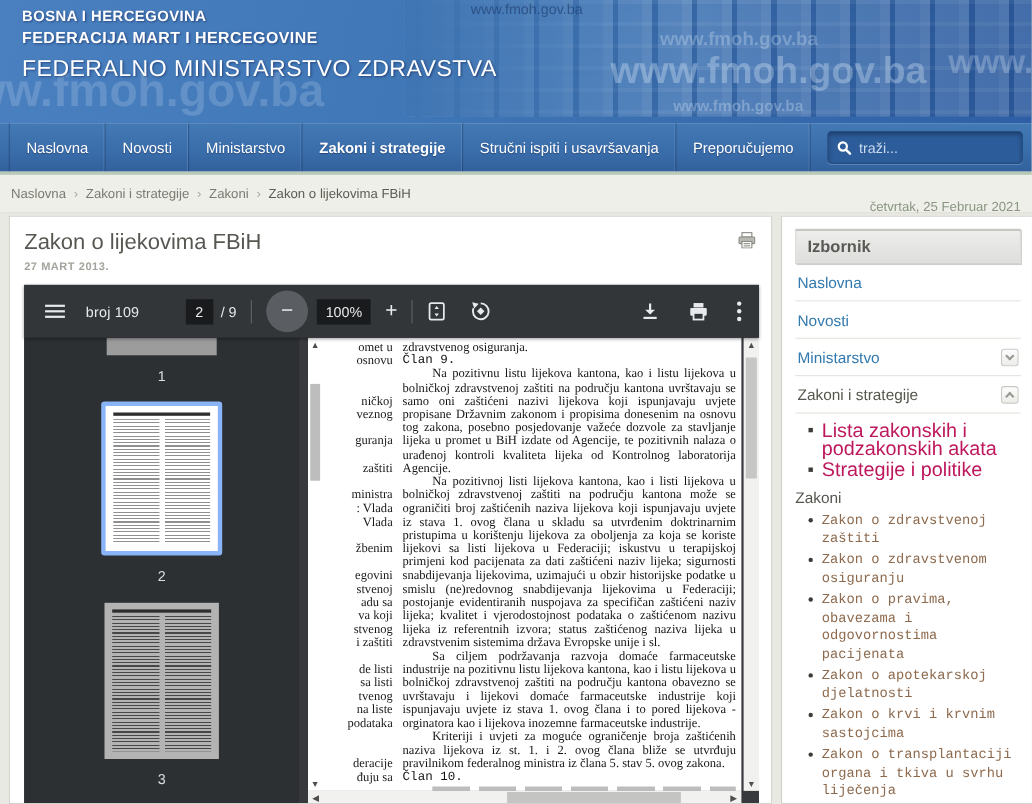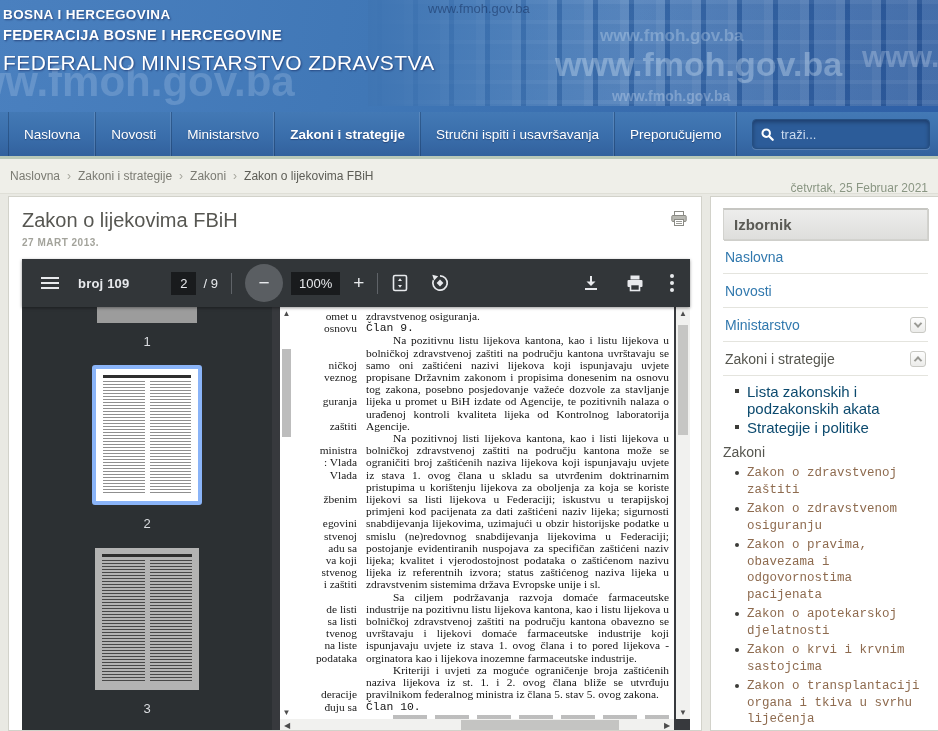--- a/index.html
+++ b/index.html
@@ -9,21 +9,21 @@
 
   
   .site-header { position:absolute; left:0; top:0; width:938px; height:112px; overflow:hidden;
     background:linear-gradient(100deg,#4a80bf 0%,#4077b6 40%,#3a6fb0 62%,#2e5fa6 100%); }
   .building { position:absolute; right:0; top:0; width:570px; height:106px; opacity:.45;
     background:
       repeating-linear-gradient(90deg, rgba(235,243,252,.55) 0 9px, rgba(40,70,120,.45) 9px 14px, rgba(200,218,240,.5) 14px 36px),
       repeating-linear-gradient(180deg, rgba(255,255,255,.25) 0 4px, rgba(30,60,110,.15) 4px 9px, transparent 9px 20px); }
   .building-fade { position:absolute; right:0; top:0; width:570px; height:106px;
     background:linear-gradient(90deg,#3f75b3 0%, rgba(63,117,179,.15) 45%, rgba(30,70,130,.25) 100%); }
-  .hdr-titles { position:absolute; left:3px; top:7px; color:#fff; z-index:5;
+  .hdr-titles { position:absolute; left:20px; top:7px; color:#fff; z-index:5;
     text-shadow:1px 1px 2px rgba(0,0,50,.45); letter-spacing:.4px; }
   .hdr-line1 { font-size:13.5px; font-weight:bold; margin-bottom:5px; }
   .hdr-line2 { font-size:14.5px; font-weight:bold; margin-bottom:8px; }
   .hdr-line3 { font-size:21px; font-weight:normal; }
   .wm { position:absolute; white-space:nowrap; font-weight:bold; z-index:3; }
   .wm1 { left:428px; top:1px; font-size:13px; color:rgba(15,40,85,.5); font-weight:normal; }
   .wm2 { left:600px; top:26px; font-size:17px; color:rgba(220,235,250,.3); }
   .wm3 { left:555px; top:45px; font-size:34px; color:rgba(225,238,252,.32); }
   .wm4 { left:-60px; top:58px; font-size:42px; color:rgba(205,225,248,.22); }
   .wm5 { left:612px; top:88px; font-size:14px; color:rgba(230,240,252,.3); }
@@ -64,21 +64,21 @@
   .article-date { font-size:10px; font-weight:bold; color:#a3a39b; letter-spacing:.5px; margin-top:5px; }
   .article-print { position:absolute; right:14px; top:14px; cursor:pointer; }
 
   
   .viewer { position:absolute; left:13px; top:62px; width:668px; height:473px; background:#37393d; }
   .vtoolbar { position:absolute; left:0; top:0; width:100%; height:48px; background:#323639;
     display:flex; align-items:center; color:#e8eaed; box-shadow:0 1px 3px rgba(0,0,0,.4); z-index:4; }
   .vt-left { display:flex; align-items:center; }
   .hamburger { width:56px; display:flex; flex-direction:column; align-items:center; gap:3px; cursor:pointer; }
   .hamburger div { width:18px; height:2px; background:#e8eaed; }
-  .vt-doc-title { font-size:13px; font-weight:bold; letter-spacing:.2px; }
+  .vt-doc-title { font-size:13px; font-weight:normal; letter-spacing:.2px; }
   .vt-center { display:flex; align-items:center; margin-left:42px; }
   .page-box { background:#191b1d; min-width:25px; height:23px; display:flex; align-items:center;
     justify-content:center; font-size:13px; padding:0 5px; cursor:text; }
   .page-total { font-size:13px; margin-left:7px; }
   .vt-divider { width:1px; height:21px; background:#5f6368; margin:0 13px; }
   .circle-btn { width:38px; height:38px; border-radius:50%; background:#5a5e62; display:flex;
     align-items:center; justify-content:center; font-size:19px; cursor:pointer; margin-right:8px; }
   .zoom-box { background:#191b1d; height:23px; padding:0 8px; display:flex; align-items:center;
     font-size:13px; }
   .plus-btn { font-size:19px; margin-left:13px; cursor:pointer; }
@@ -140,22 +140,22 @@
     padding:9px 2px 8px; border-bottom:1px solid #e4e4de; font-size:14px; cursor:pointer; }
   .side-row.link { color:#3279ae; }
   .side-row.current { color:#56564f; }
   .chev-box { width:16px; height:16px; border:1px solid #c9c9c4; border-radius:3px;
     background:linear-gradient(180deg,#fdfdfd,#ececea); display:flex; align-items:center;
     justify-content:center; cursor:pointer; flex:0 0 auto; }
   .chev { width:6px; height:6px; border-left:2px solid #9a9a94; border-bottom:2px solid #9a9a94; }
   .chev.down { transform:rotate(-45deg) translate(1px,-1px); }
   .chev.up { transform:rotate(135deg) translate(1px,-1px); }
   .sub-list { list-style:none; margin:7px 0 2px 12px; }
-  .sub-list li { position:relative; padding-left:12px; font-size:15px; line-height:17px;
-    color:#0c4a6e; cursor:pointer; margin-bottom:2px; }
+  .sub-list li { position:relative; padding-left:12px; font-size:18px; line-height:17px;
+    color:#be185d; cursor:pointer; margin-bottom:2px; }
   .sub-list li::before { content:""; position:absolute; left:0; top:6px; width:4px; height:4px;
     background:#3c3c38; }
   .zakoni-label { font-size:14px; color:#56564f; margin-top:8px; }
   .law-list { list-style:none; margin:5px 0 0 12px; }
   .law-list li { position:relative; padding-left:12px; font-size:12.5px; line-height:16.5px;
     color:#8e6b4f; cursor:pointer; margin-bottom:3px;font-family:Liberation Mono, monospace; }
   .law-list li::before { content:""; position:absolute; left:0; top:6px; width:4px; height:4px;
     border-radius:50%; background:#3c3c38; }
 </style>
 </head>
@@ -167,21 +167,21 @@
     <div class="building"></div>
     <div class="building-fade"></div>
     <span class="wm wm1">www.fmoh.gov.ba</span>
     <span class="wm wm2">www.fmoh.gov.ba</span>
     <span class="wm wm3">www.fmoh.gov.ba</span>
     <span class="wm wm4">www.fmoh.gov.ba</span>
     <span class="wm wm5">www.fmoh.gov.ba</span>
     <span class="wm wm6">www.fmoh.gov.ba</span>
     <div class="hdr-titles">
       <div class="hdr-line1">BOSNA I HERCEGOVINA</div>
-      <div class="hdr-line2">FEDERACIJA BOSNE I HERCEGOVINE</div>
+      <div class="hdr-line2">FEDERACIJA MART I HERCEGOVINE</div>
       <div class="hdr-line3">FEDERALNO MINISTARSTVO ZDRAVSTVA</div>
     </div>
   </div>
 
   <div class="main-nav" id="main-nav">
     <div class="nav-item">Naslovna</div>
       <div class="nav-item">Novosti</div>
       <div class="nav-item">Ministarstvo</div>
       <div class="nav-item active">Zakoni i strategije</div>
       <div class="nav-item">Stručni ispiti i usavršavanja</div>

